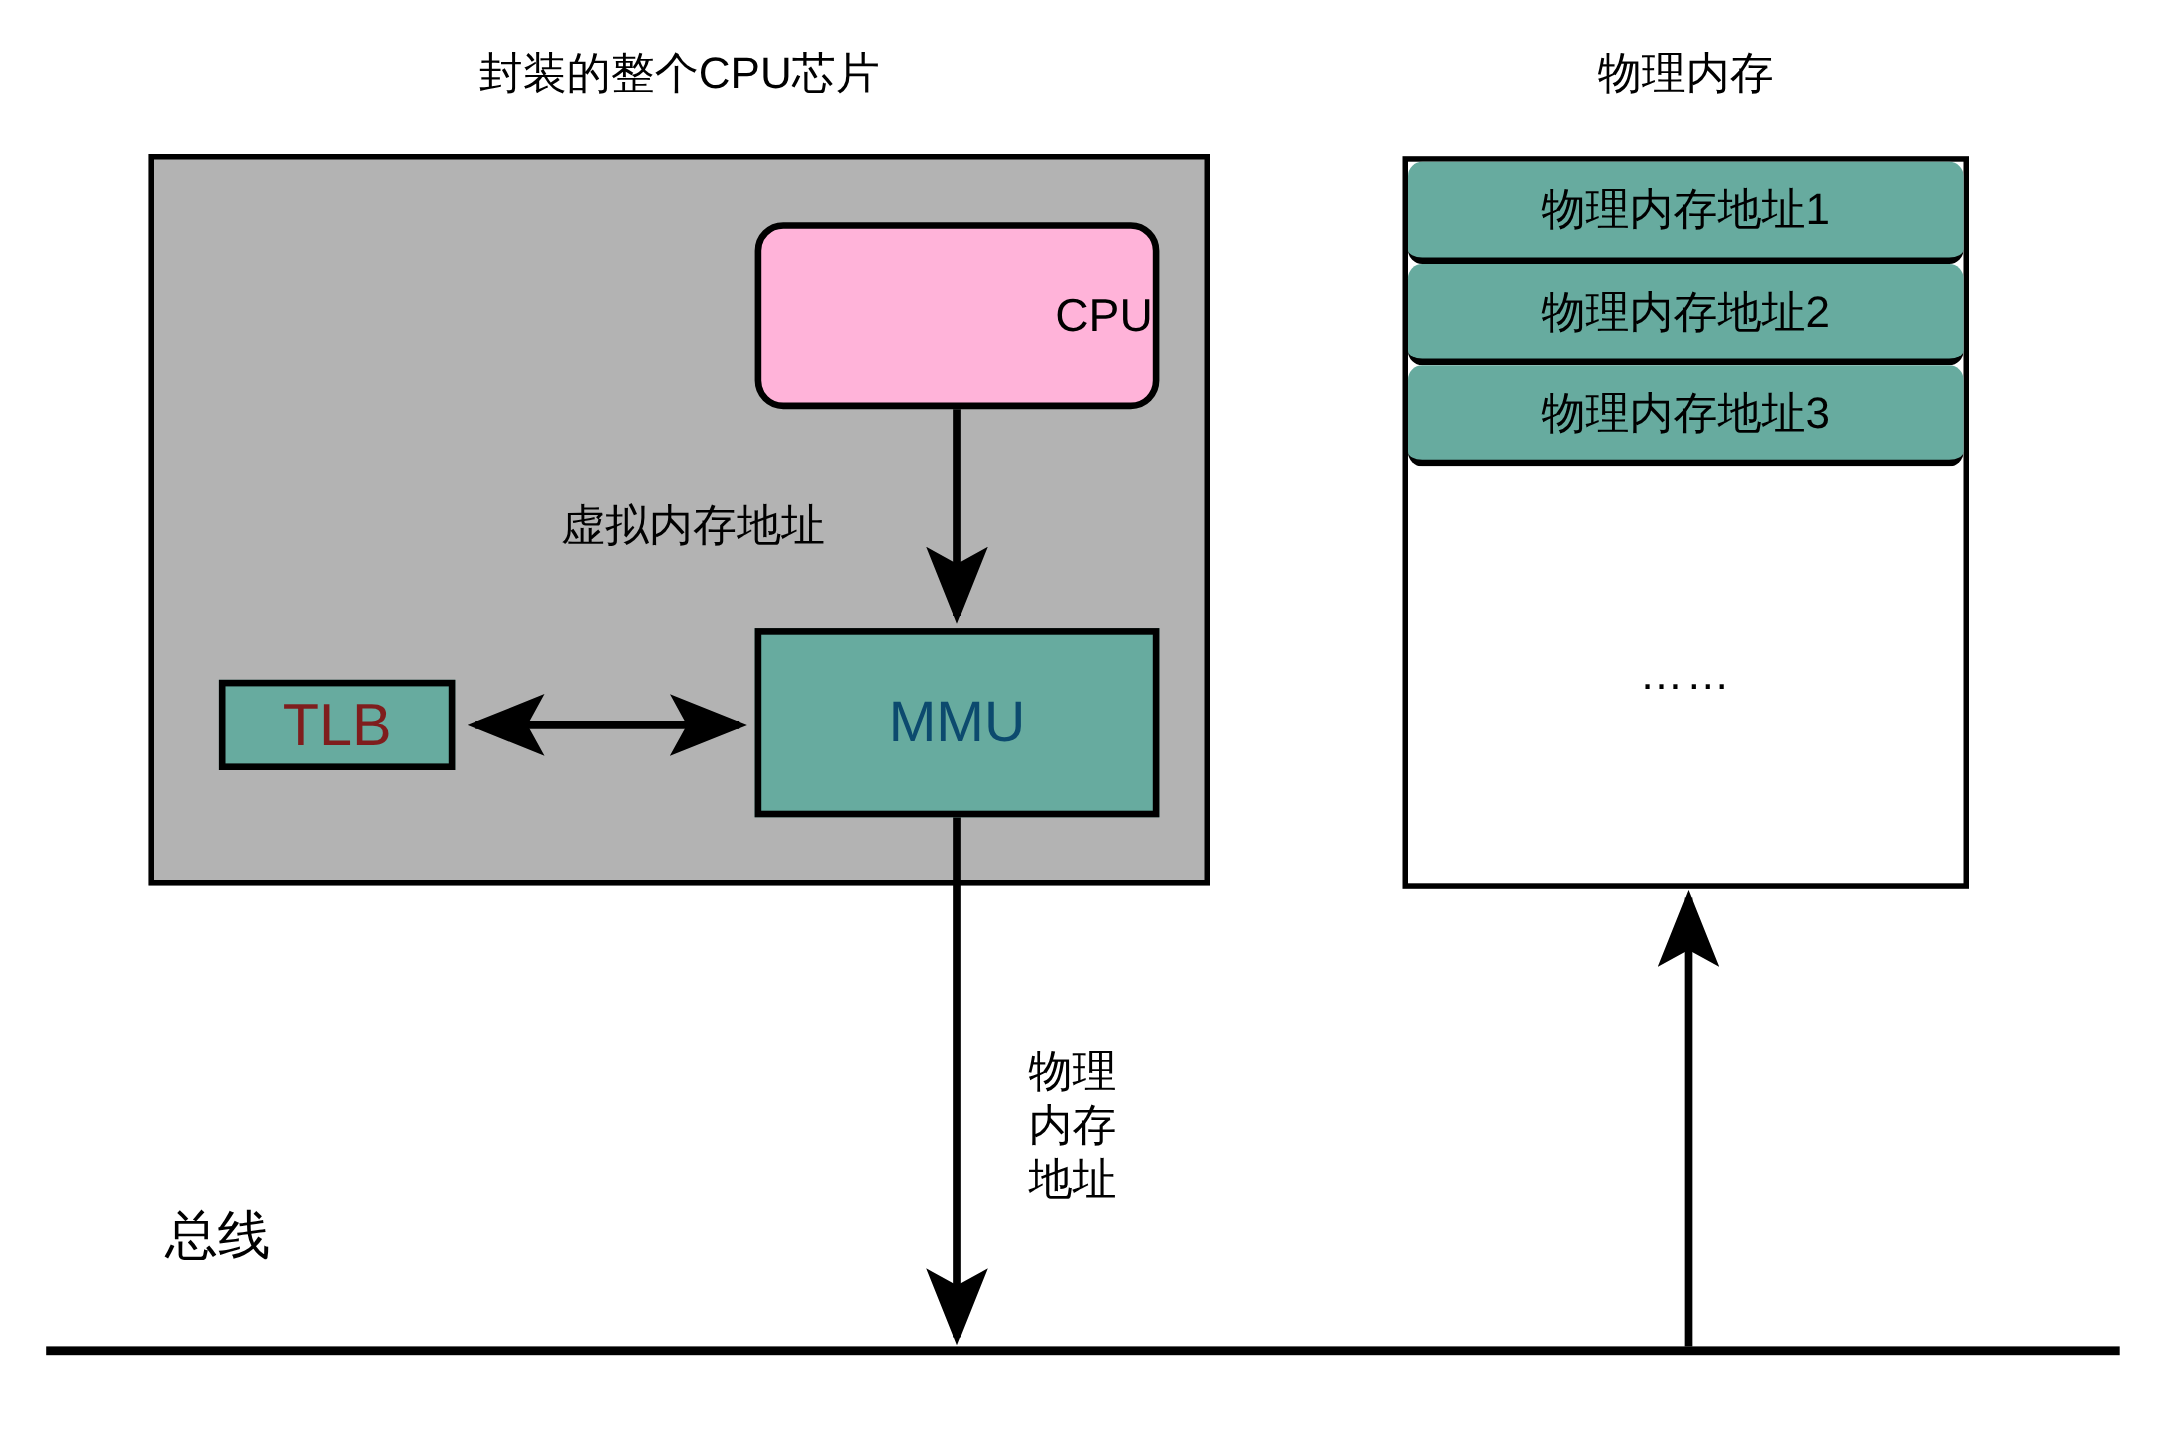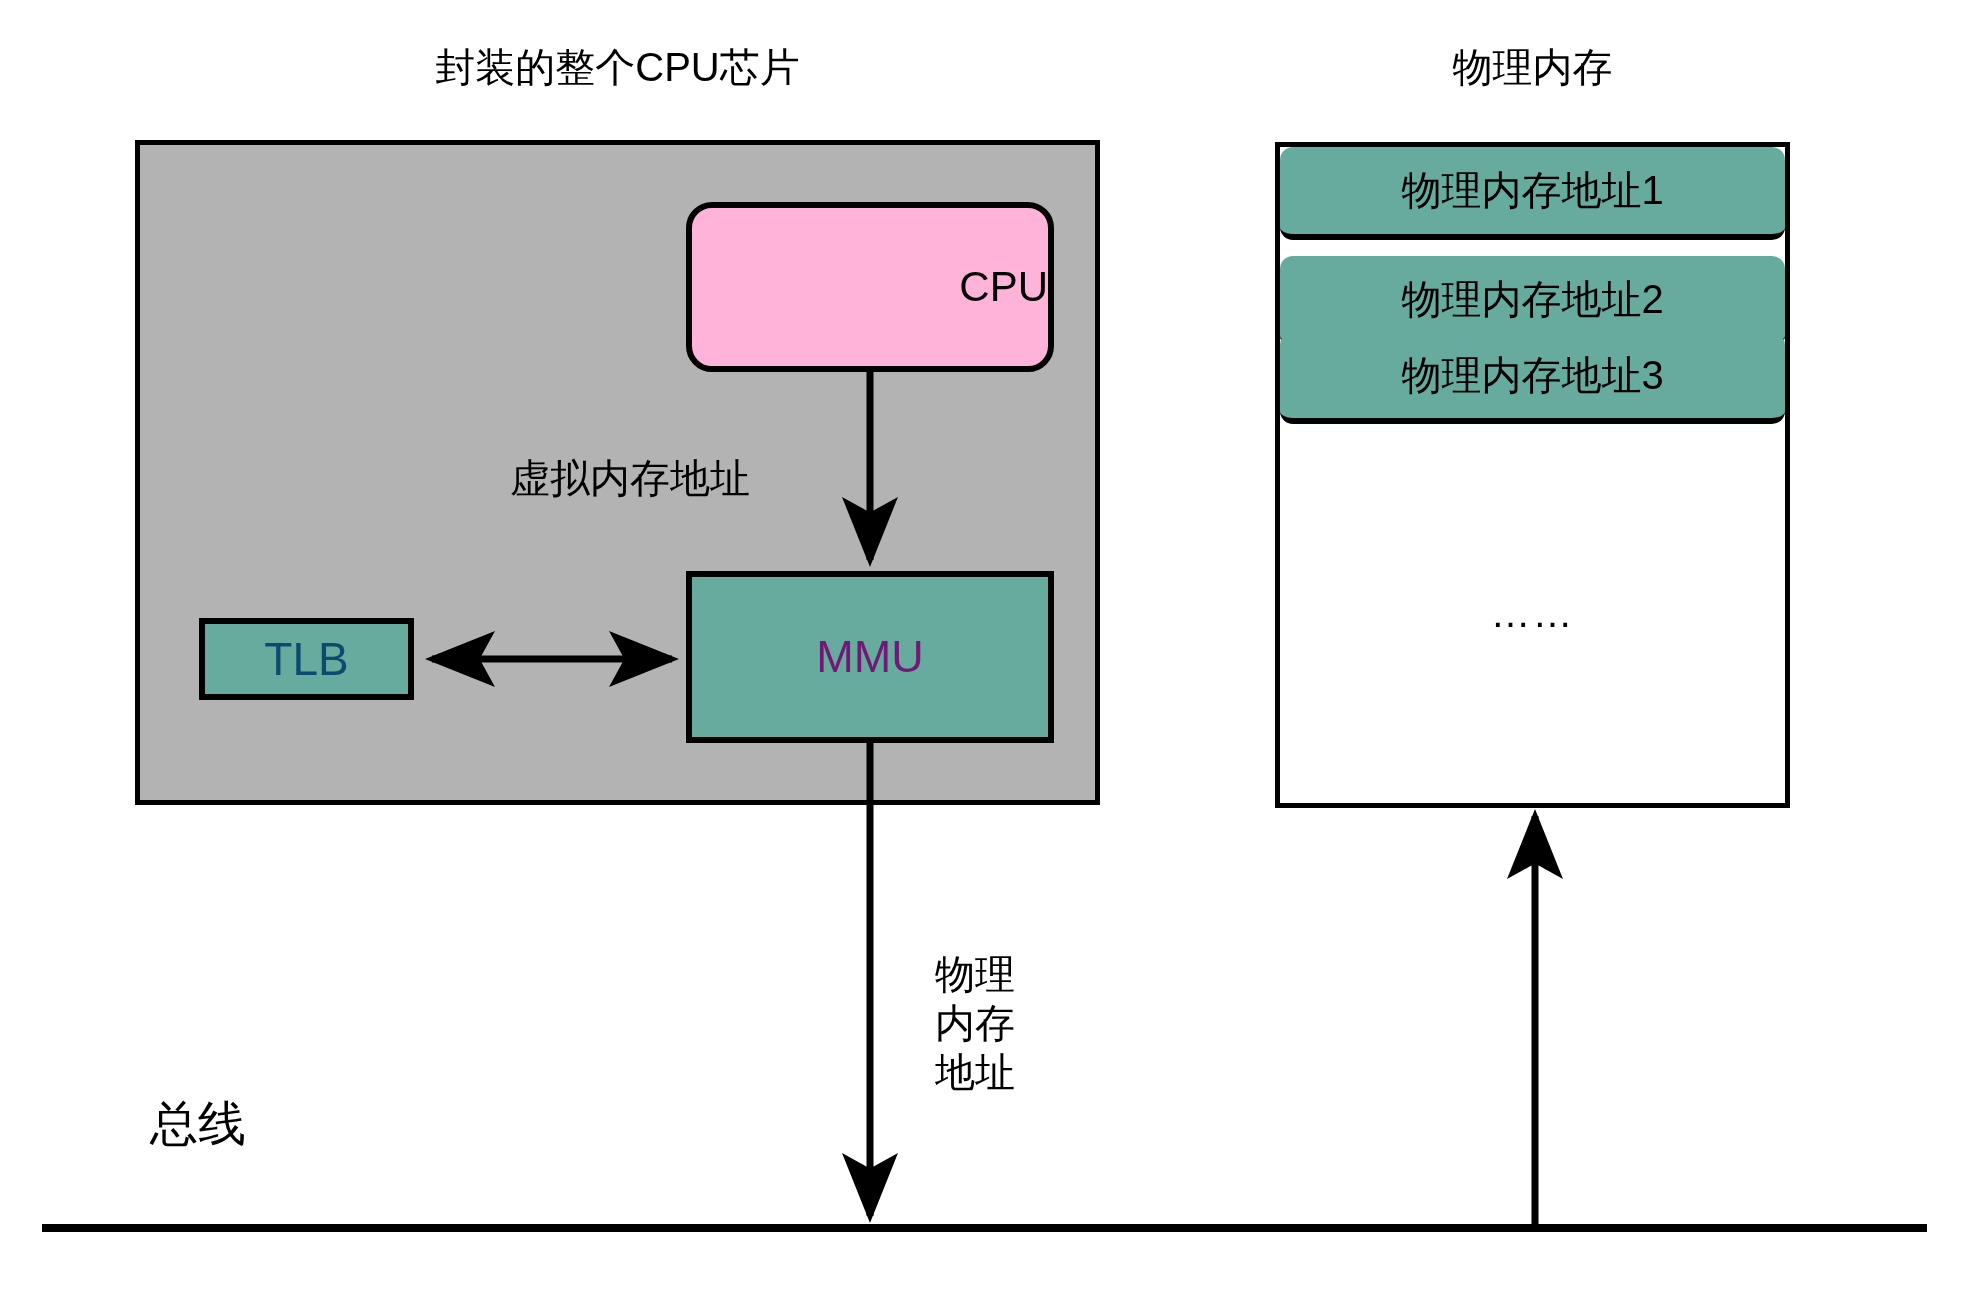--- a/index.html
+++ b/index.html
@@ -79,37 +79,37 @@
     top: 571px;
     width: 368px;
     height: 172px;
     background: #67ab9f;
     border: 6px solid #000000;
     box-sizing: border-box;
     display: flex;
     align-items: center;
     justify-content: center;
   }
-  #mmu-box .boxtext { font-size: 45px; color: #701a75; }
+  #mmu-box .boxtext { font-size: 52px; color: #0c4a6e; }
 
   
   #tlb-box {
     position: absolute;
     left: 199px;
     top: 618px;
     width: 215px;
     height: 82px;
     background: #67ab9f;
     border: 6px solid #000000;
     box-sizing: border-box;
     display: flex;
     align-items: center;
     justify-content: center;
   }
-  #tlb-box .boxtext { font-size: 46px; color: #0c4a6e; }
+  #tlb-box .boxtext { font-size: 54px; color: #7f1d1d; }
 
   
   #virtual-address-label {
     left: 480px;
     top: 455px;
     width: 300px;
     font-size: 40px;
   }
   #physical-address-label {
     left: 895px;
@@ -145,21 +145,21 @@
     background: #67ab9f;
     border-bottom: 6px solid #000000;
     display: flex;
     align-items: center;
     justify-content: center;
     font-size: 40px;
     color: #000000;
     border-radius: 13px;
   }
   #mem-row-0 { top: 0px;   height: 93px; }
-  #mem-row-1 { top: 109px;  height: 92px; }
+  #mem-row-1 { top: 93px;  height: 92px; }
   #mem-row-2 { top: 185px; height: 92px; }
   #mem-ellipsis {
     position: absolute;
     left: 0;
     top: 277px;
     width: 100%;
     height: 379px;
     display: flex;
     align-items: center;
     justify-content: center;

